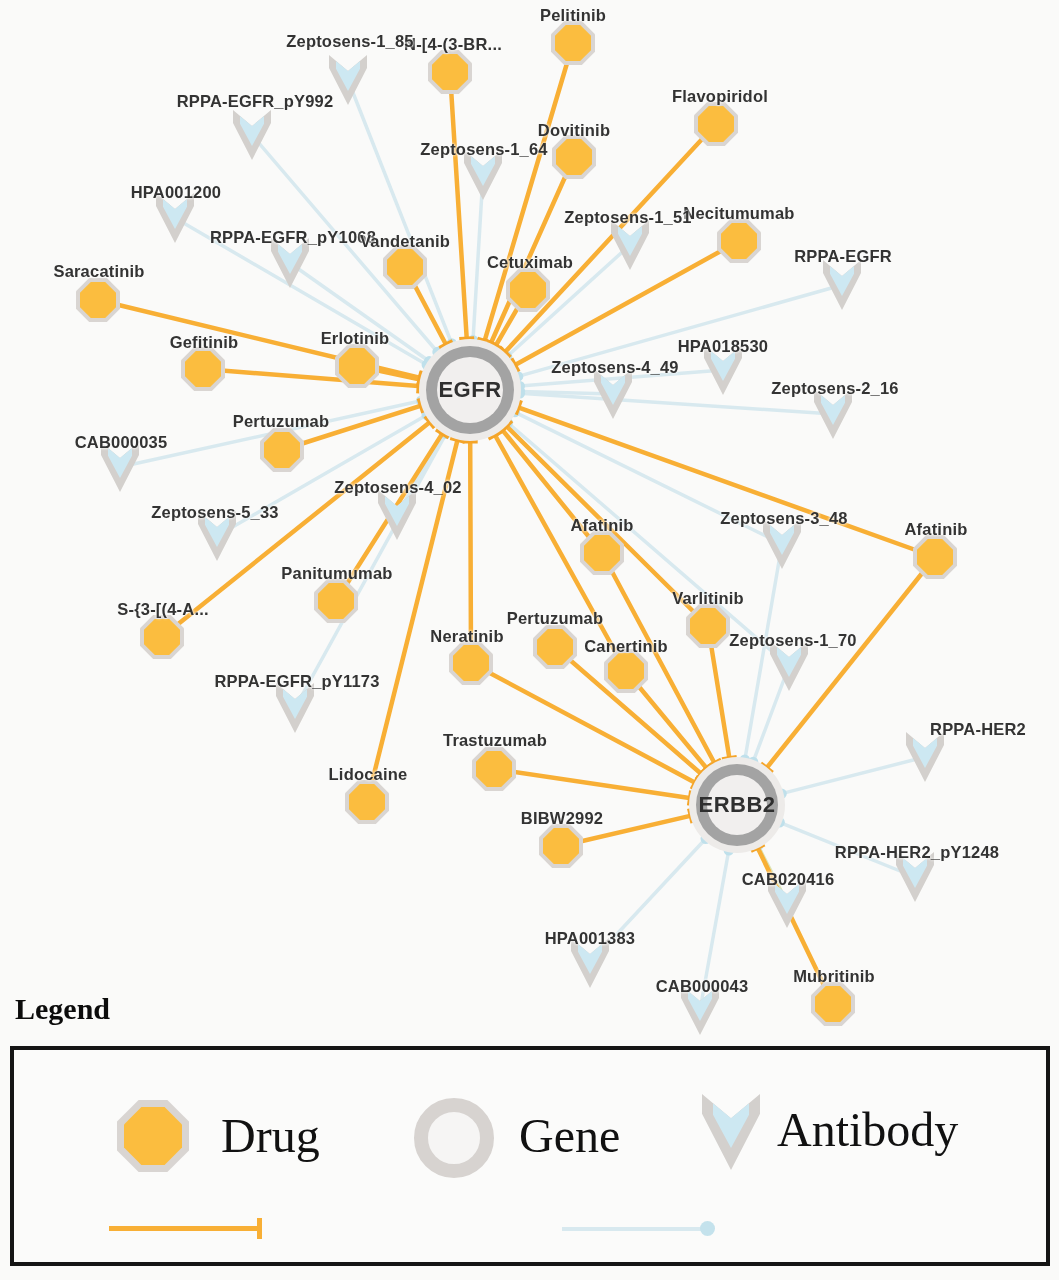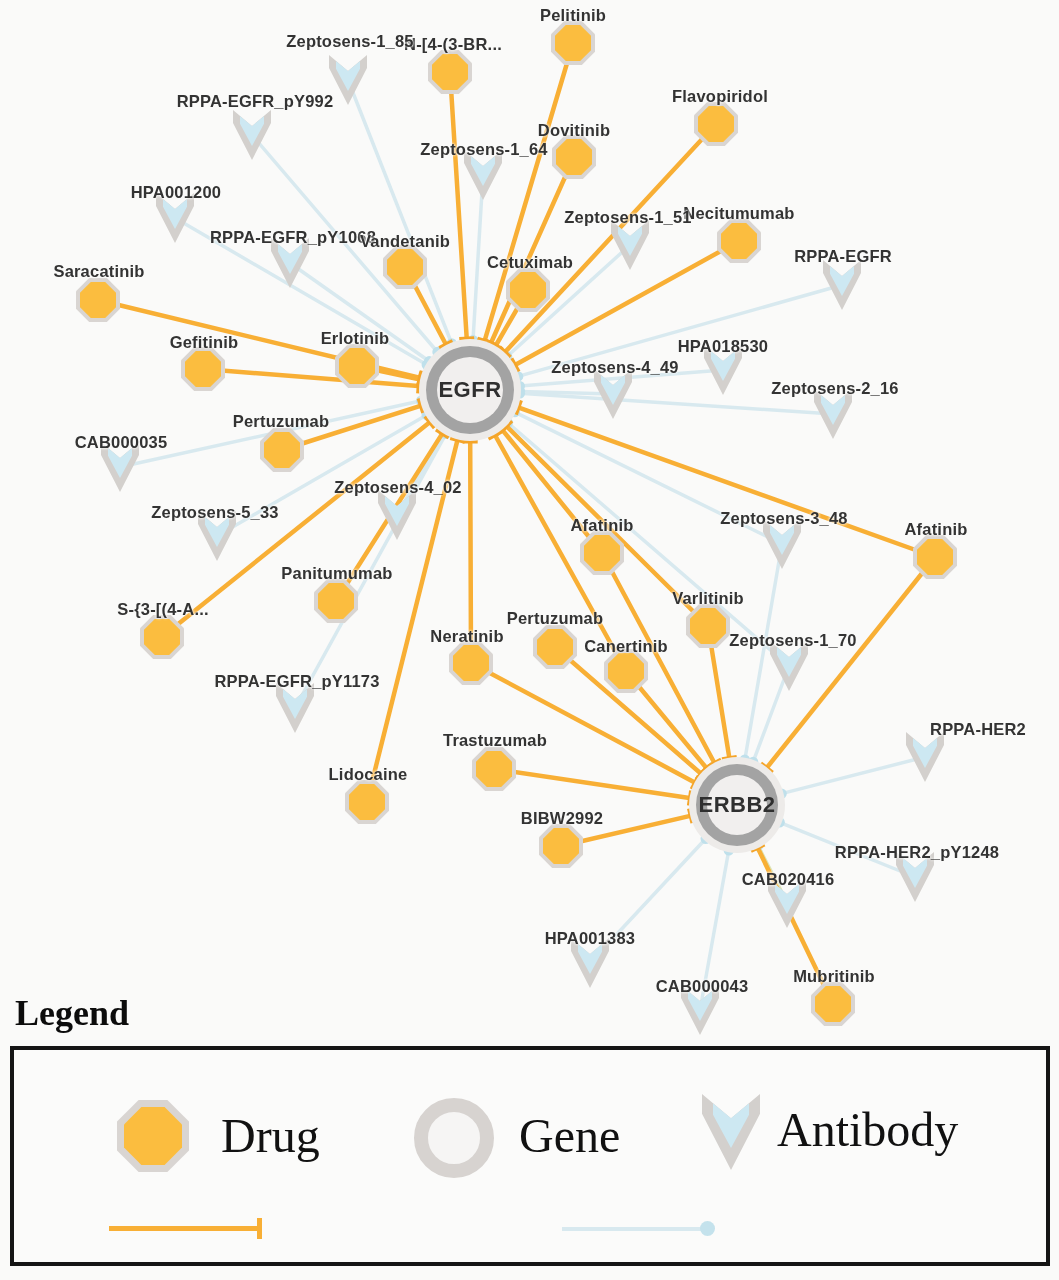--- a/index.html
+++ b/index.html
@@ -33,21 +33,21 @@
         background:#F1EFEE;display:block;}
   .gene span{position:relative;z-index:1;font-weight:bold;font-size:22px;color:#2f2f2f;
         font-style:normal;letter-spacing:0.5px;}
 
   .nlabel{position:absolute;z-index:5;transform:translateX(-50%);white-space:nowrap;
         font-weight:bold;font-size:16.5px;color:#333;letter-spacing:0.2px;
         text-shadow:0 0 3px #fafaf9,0 0 3px #fafaf9;}
 
   
   .legend-title{position:absolute;left:15px;top:992px;z-index:6;
-        font-family:"Liberation Serif", serif;font-weight:bold;font-size:36px;color:#0c0c0c;text-align:center;}
+        font-family:"Liberation Serif", serif;font-weight:bold;font-size:30px;color:#0c0c0c;text-align:center;}
   .legend-box{position:absolute;left:10px;top:1046px;width:1032px;height:212px;z-index:6;
         border:4px solid #151515;background:#fbfbfa;}
   .lg-oct{position:absolute;left:103px;top:50px;width:72px;height:72px;background:#D9D5D2;
         clip-path:polygon(30% 0%,70% 0%,100% 30%,100% 70%,70% 100%,30% 100%,0% 70%,0% 30%);}
   .lg-oct i{position:absolute;left:7px;top:7px;right:7px;bottom:7px;display:block;background:#FBBD3F;
         clip-path:polygon(30% 0%,70% 0%,100% 30%,100% 70%,70% 100%,30% 100%,0% 70%,0% 30%);}
   .lg-gene{position:absolute;left:400px;top:48px;width:80px;height:80px;border-radius:50%;
         background:#F6F5F4;border:14px solid #D7D3D0;box-sizing:border-box;}
   .lg-chev{position:absolute;left:688px;top:44px;width:58px;height:76px;background:#D3D0CD;
         clip-path:polygon(0% 0%,50% 32%,100% 0%,100% 26%,50% 100%,0% 26%);}

